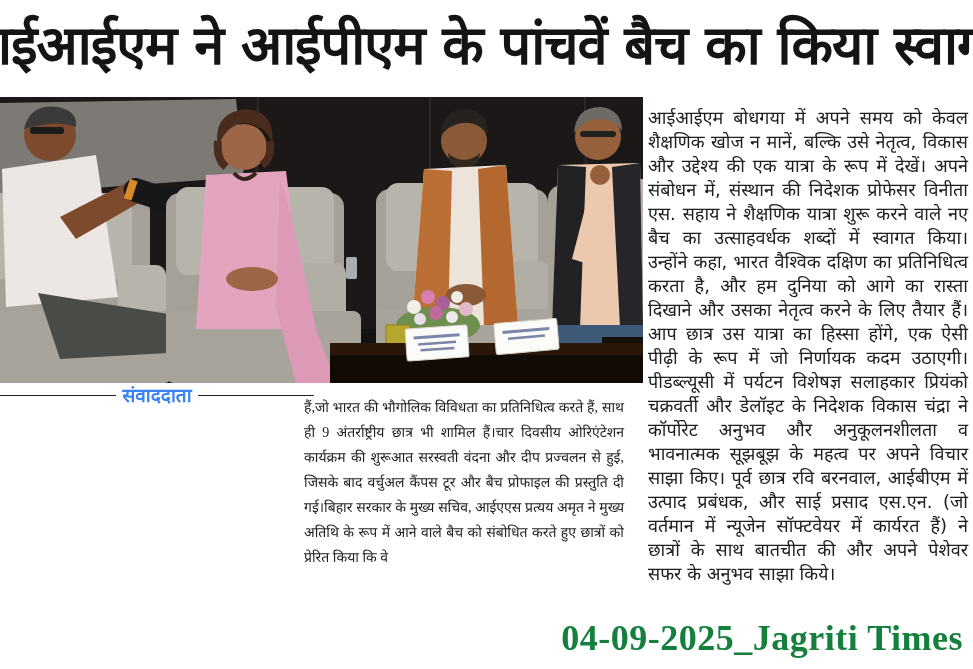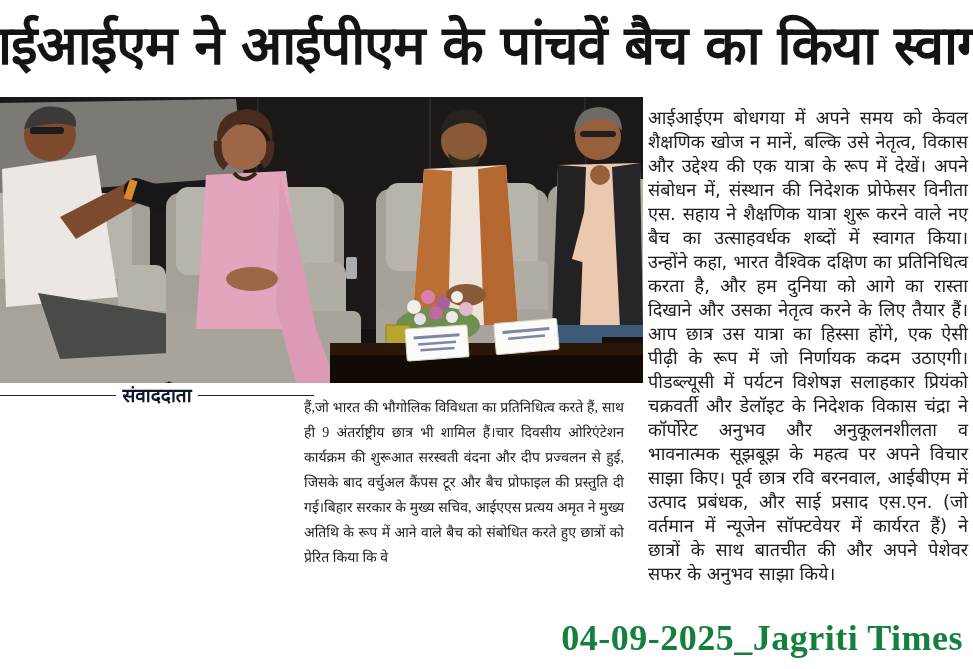--- a/index.html
+++ b/index.html
@@ -23,21 +23,21 @@
   }
   .photo svg{display:block;width:643px;height:286px;}
   
   .byline{
     position:absolute;left:0;top:384px;width:314px;height:22px;
     display:flex;align-items:center;gap:6px;
     font-family:"DejaVu Sans","Liberation Sans",sans-serif;
   }
   .byline .rule{flex:1;height:0;border-top:1.6px solid #222;}
   .byline .label{
-    font-weight:bold;font-size:19px;color:#0f172a;white-space:nowrap;
+    font-weight:bold;font-size:19px;color:#3b82f6;white-space:nowrap;
   }
   
   .col{
     position:absolute;text-align:justify;
     font-family:"DejaVu Sans","Liberation Sans",sans-serif;
     color:#1d1d1d;
   }
   .col-left{left:2px;top:409px;width:310px;font-size:18.5px;line-height:25px;}
   .col-mid{left:304px;top:395px;width:320px;font-size:14px;line-height:25px;font-family:Liberation Serif, serif;}
   .col-right{left:648px;top:106px;width:320px;font-size:18px;line-height:24px;}

